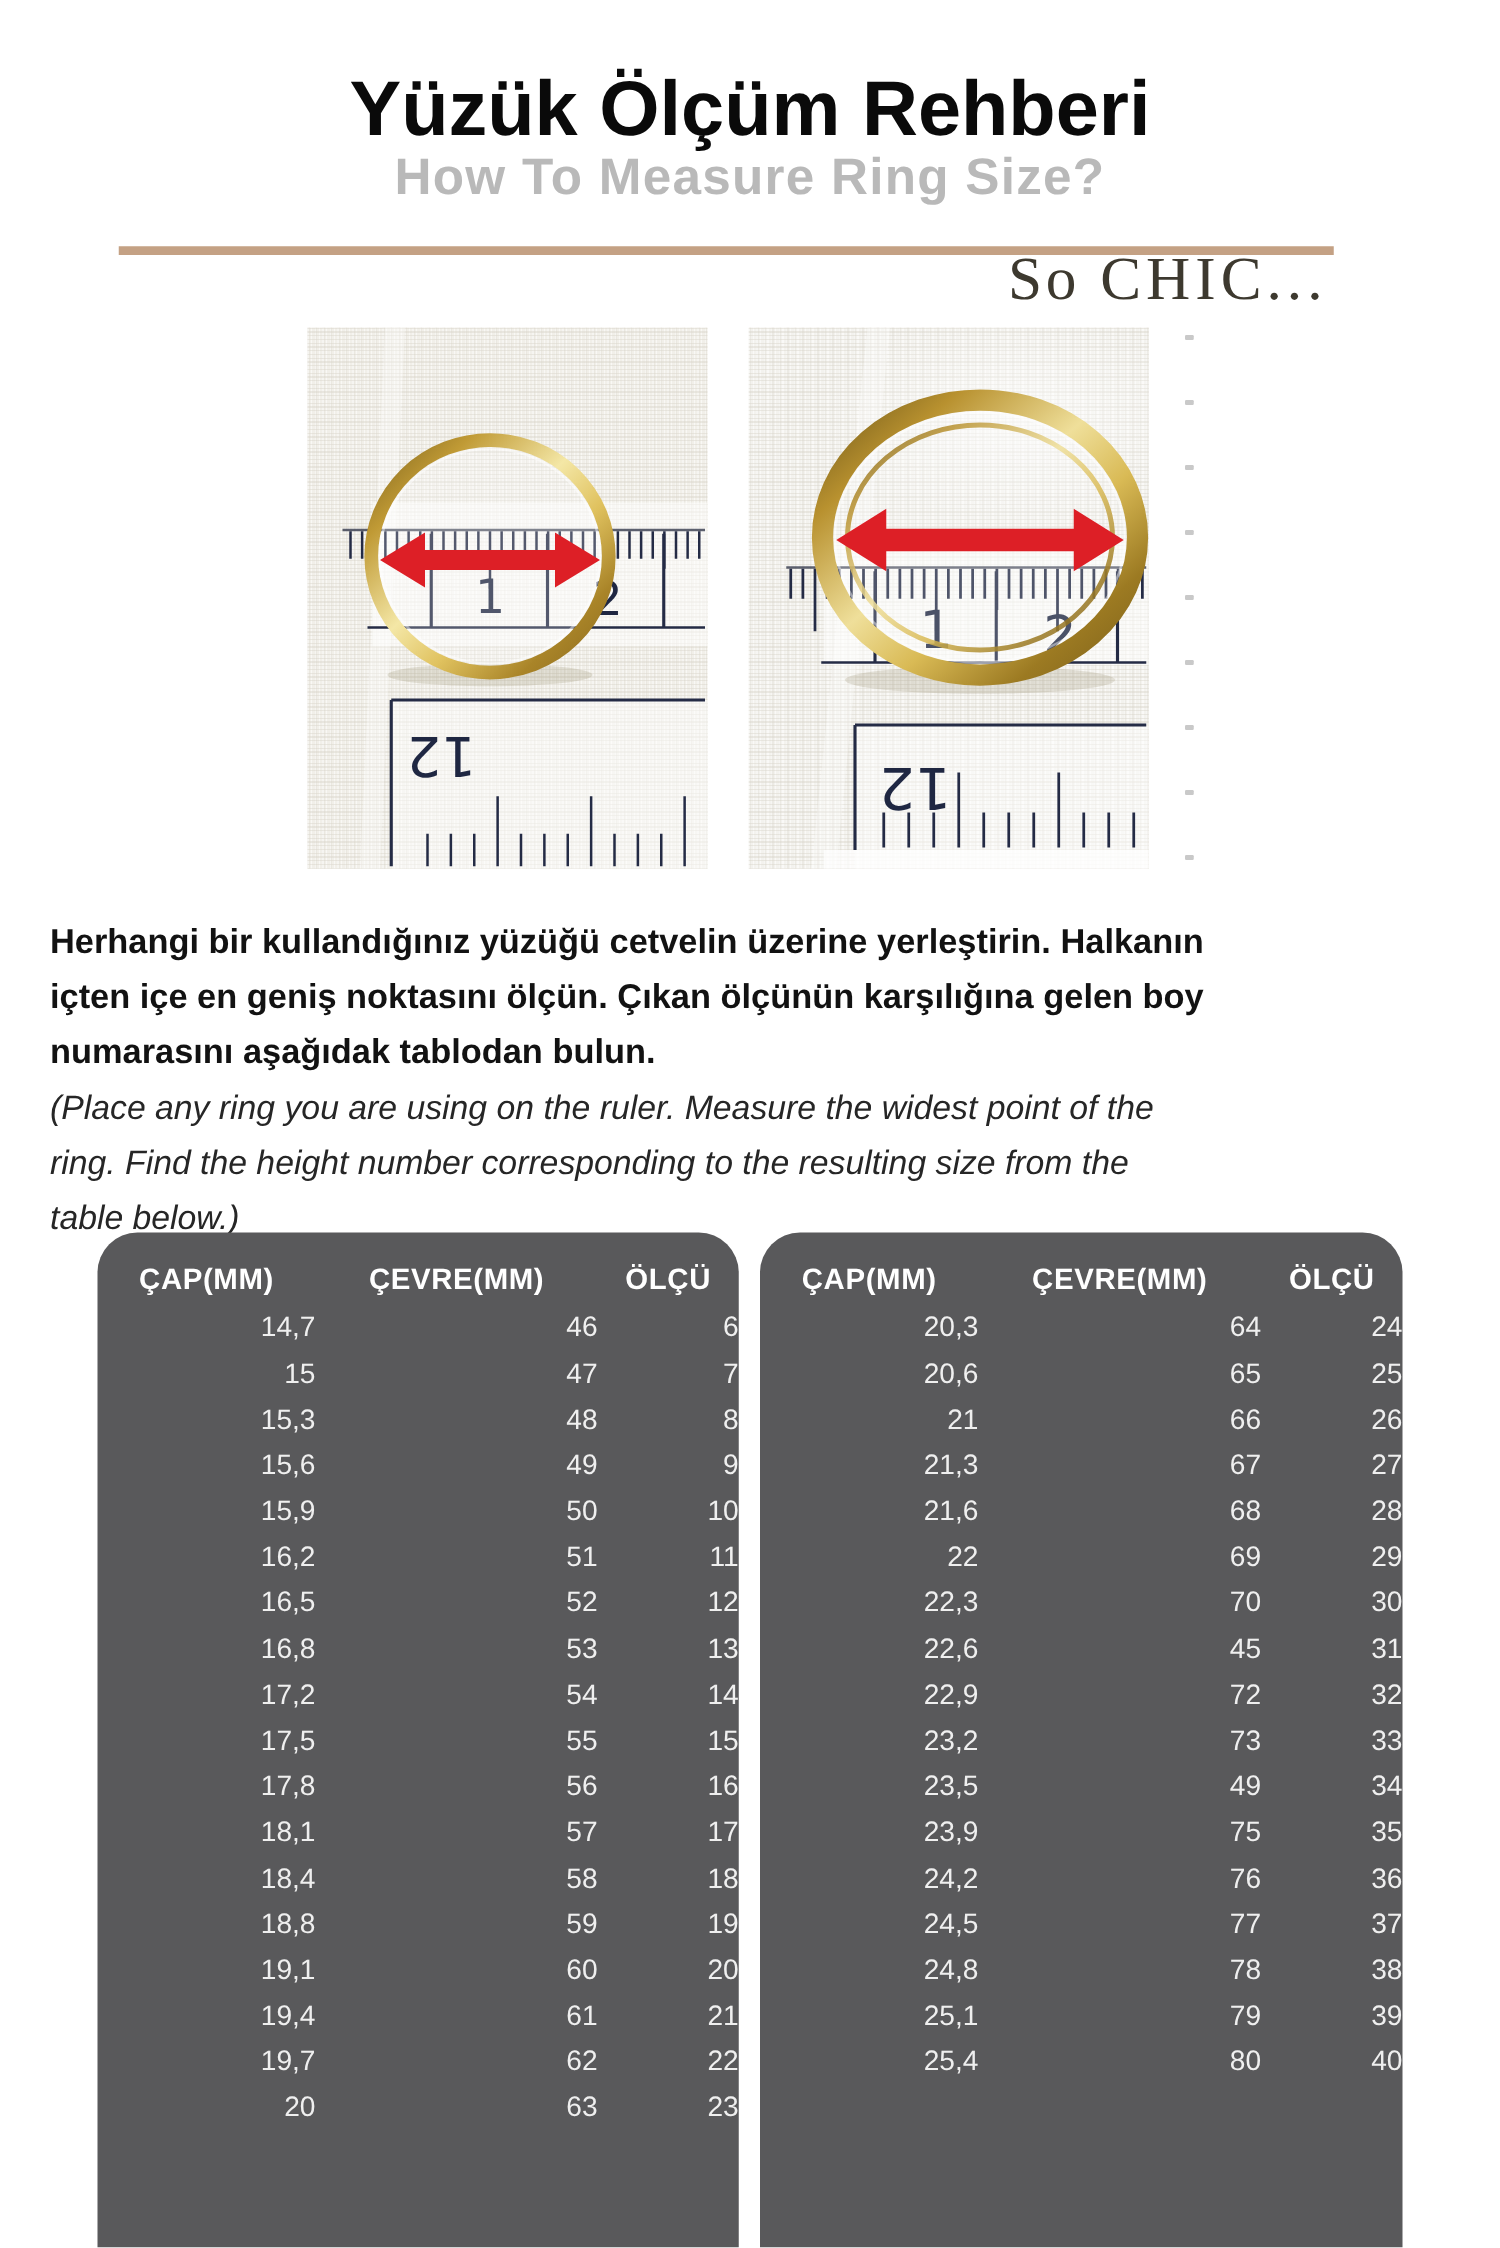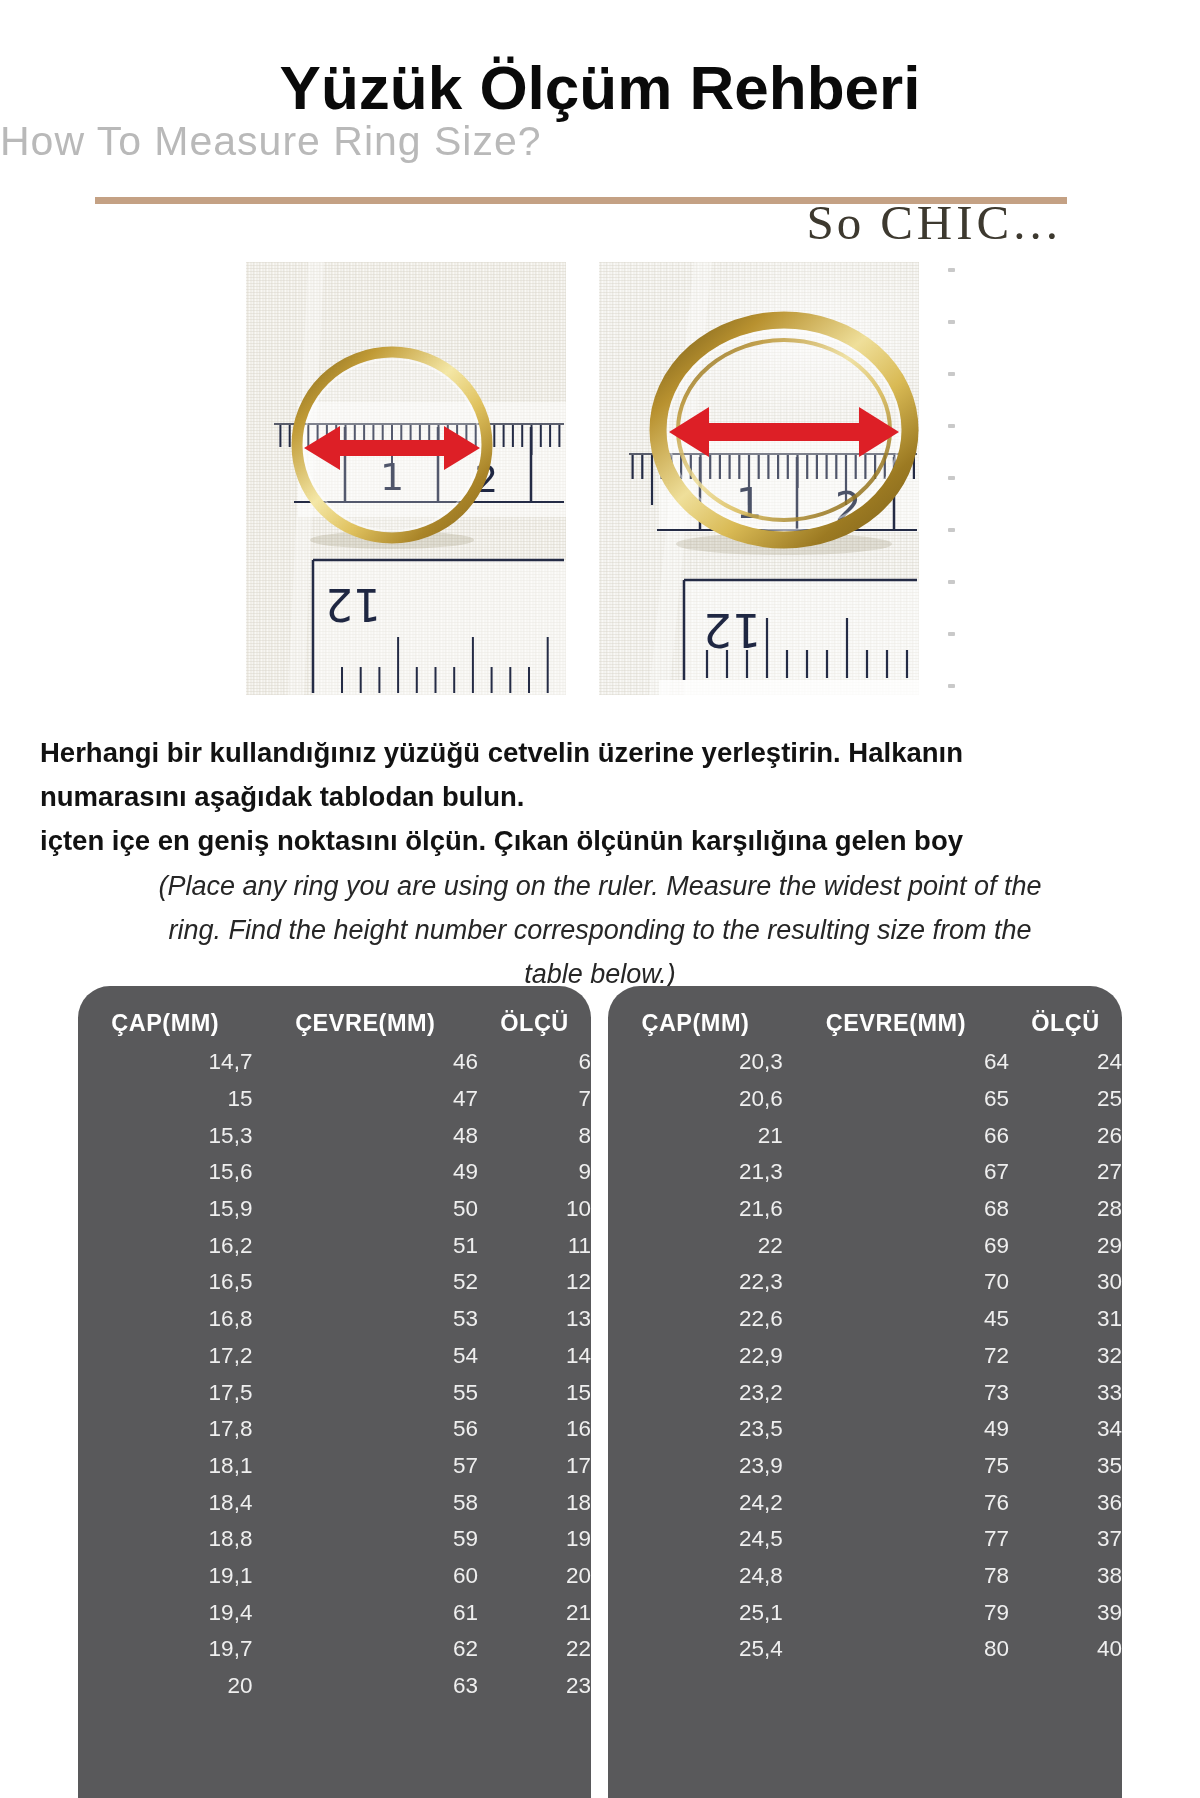--- a/index.html
+++ b/index.html
@@ -8,22 +8,22 @@
     position:relative; width:1200px; height:1798px; margin:0 auto;
     background:#ffffff; overflow:hidden;
     font-family:"Liberation Sans", sans-serif;
   }
   
   .title {
     position:absolute; top:52px; left:0; right:0; text-align:center;
     font-size:62px; font-weight:800; color:#0a0a0a; letter-spacing:0px;
   }
   .subtitle {
-    position:absolute; top:118px; left:0; right:0; 
-    font-size:41px; font-weight:400; color:#b9b9b9; letter-spacing:1px;
+    position:absolute; top:118px; left:0; right:0; text-align:center;
+    font-size:41px; font-weight:700; color:#b9b9b9; letter-spacing:1px;
   }
   .divider {
     position:absolute; top:197px; left:95px; width:972px; height:7px;
     background:#c4a184;
   }
   .brand {
     position:absolute; top:194px; right:138px;
     font-family:"Liberation Serif", serif; font-size:49px; color:#3d392f;
     white-space:nowrap;
     margin-left:11px;
@@ -46,21 +46,21 @@
     position:absolute; left:948px; top:268px; height:420px;
     display:flex; flex-direction:column; justify-content:space-between;
   }
   .dash { width:7px; height:4px; background:#c9c9c9; border-radius:1px; }
   
   .instructions-tr {
     position:absolute; top:731px; left:40px; right:40px; text-align:left;
     font-size:27.5px; font-weight:700; color:#121212; line-height:44px;
   }
   .instructions-en {
-    position:absolute; top:864px; left:40px; right:40px; text-align:center;
+    position:absolute; top:864px; left:40px; right:40px; text-align:left;
     font-size:27px; font-style:italic; font-weight:400; color:#262626; line-height:44px;
   }
   
   .size-table {
     position:absolute; top:986px; height:864px; background:#59595b;
     border-radius:32px; overflow:hidden; color:#ffffff;
   }
   .size-table-left  { left:78px;  width:513px; }
   .size-table-right { left:608px; width:514px; }
   .trow {
@@ -266,22 +266,22 @@
       <div class="dash"></div>
       <div class="dash"></div>
       <div class="dash"></div>
       <div class="dash"></div>
       <div class="dash"></div>
       <div class="dash"></div>
     </div>
 
   <div class="instructions-tr">
       <div>Herhangi bir kullandığınız yüzüğü cetvelin üzerine yerleştirin. Halkanın</div>
+      <div>içten içe en geniş noktasını ölçün. Çıkan ölçünün karşılığına gelen boy</div>
       <div>numarasını aşağıdak tablodan bulun.</div>
-      <div>içten içe en geniş noktasını ölçün. Çıkan ölçünün karşılığına gelen boy</div>
     </div>
   <div class="instructions-en">
       <div>(Place any ring you are using on the ruler. Measure the widest point of the</div>
       <div>ring. Find the height number corresponding to the resulting size from the</div>
       <div>table below.)</div>
     </div>
 
   <div class="size-table size-table-left">
       <div class="trow thead">
         <span>ÇAP(MM)</span>

